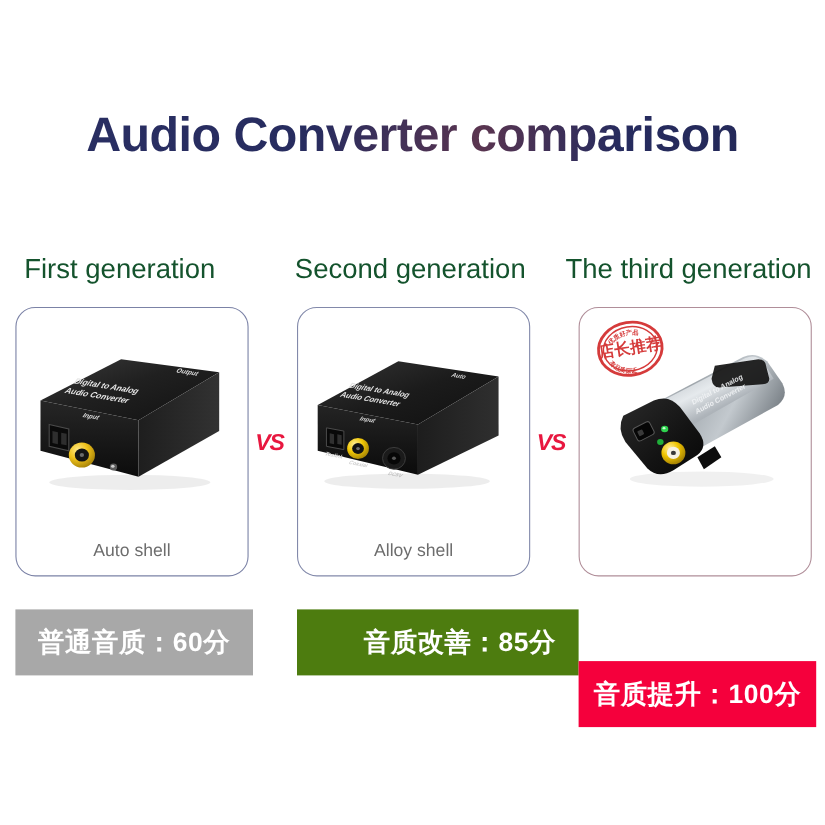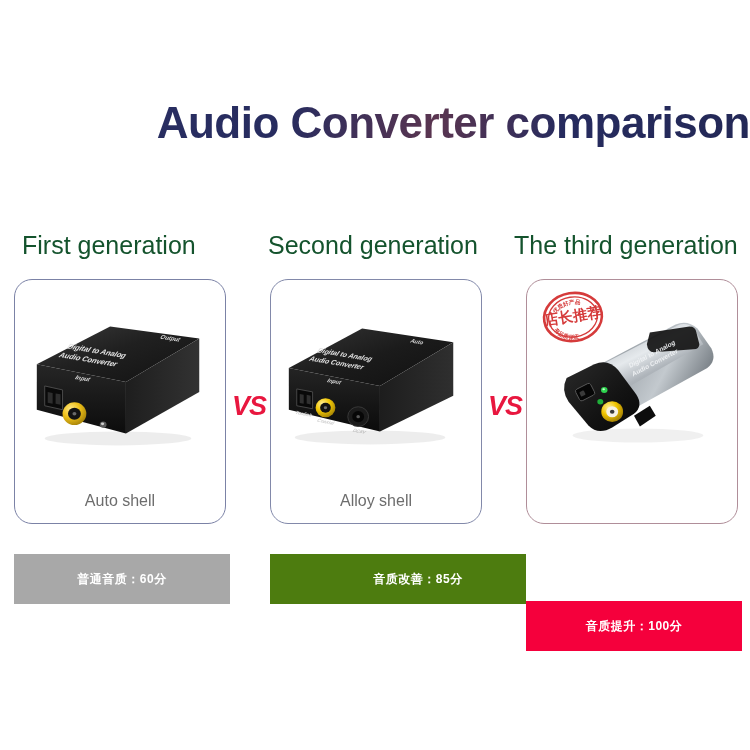--- a/index.html
+++ b/index.html
@@ -15,21 +15,21 @@
     font-family: "Liberation Sans", "DejaVu Sans", sans-serif;
     -webkit-font-smoothing: antialiased;
   }
 
   
   #page-title {
     position: absolute;
     left: 0;
     top: 98px;
     width: 750px;
-    text-align: right;
+    text-align: center;
     font-size: 44px;
     font-weight: bold;
     letter-spacing: -0.5px;
     color: #262b5e;
     background: linear-gradient(100deg, #2a2f63 0%, #272c5f 38%, #5a3550 58%, #262b5e 75%, #232856 100%);
     -webkit-background-clip: text;
     background-clip: text;
     -webkit-text-fill-color: transparent;
     white-space: nowrap;
   }
@@ -77,39 +77,39 @@
     top: 6px;
     width: 100%;
     height: 190px;
   }
   .device-stage svg { display: block; width: 100%; height: 100%; }
 
   
   .vs {
     position: absolute;
     top: 391px;
-    font-size: 27px;
+    font-size: 21px;
     font-weight: bold;
     font-style: italic;
     color: #e8173f;
     letter-spacing: -1px;
   }
   #vs-0 { left: 232px; }
   #vs-1 { left: 488px; }
 
   
   .score-bar {
     position: absolute;
     top: 554px;
-    height: 50px;
+    height: 60px;
     display: flex;
     align-items: center;
     justify-content: center;
     color: #ffffff;
-    font-size: 12px;
+    font-size: 24px;
     font-weight: bold;
     letter-spacing: 0.5px;
     white-space: nowrap;
   }
   #score-bar-0 { left: 14px;  width: 216px; background: #a8a8a8; }
   #score-bar-1 { left: 270px; width: 216px; background: #4d7c0f; padding-left: 40px; }
   #score-bar-2 { left: 526px; width: 216px; background: #f5003c; margin-top: 47px; }
 </style>
 </head>
 <body>

